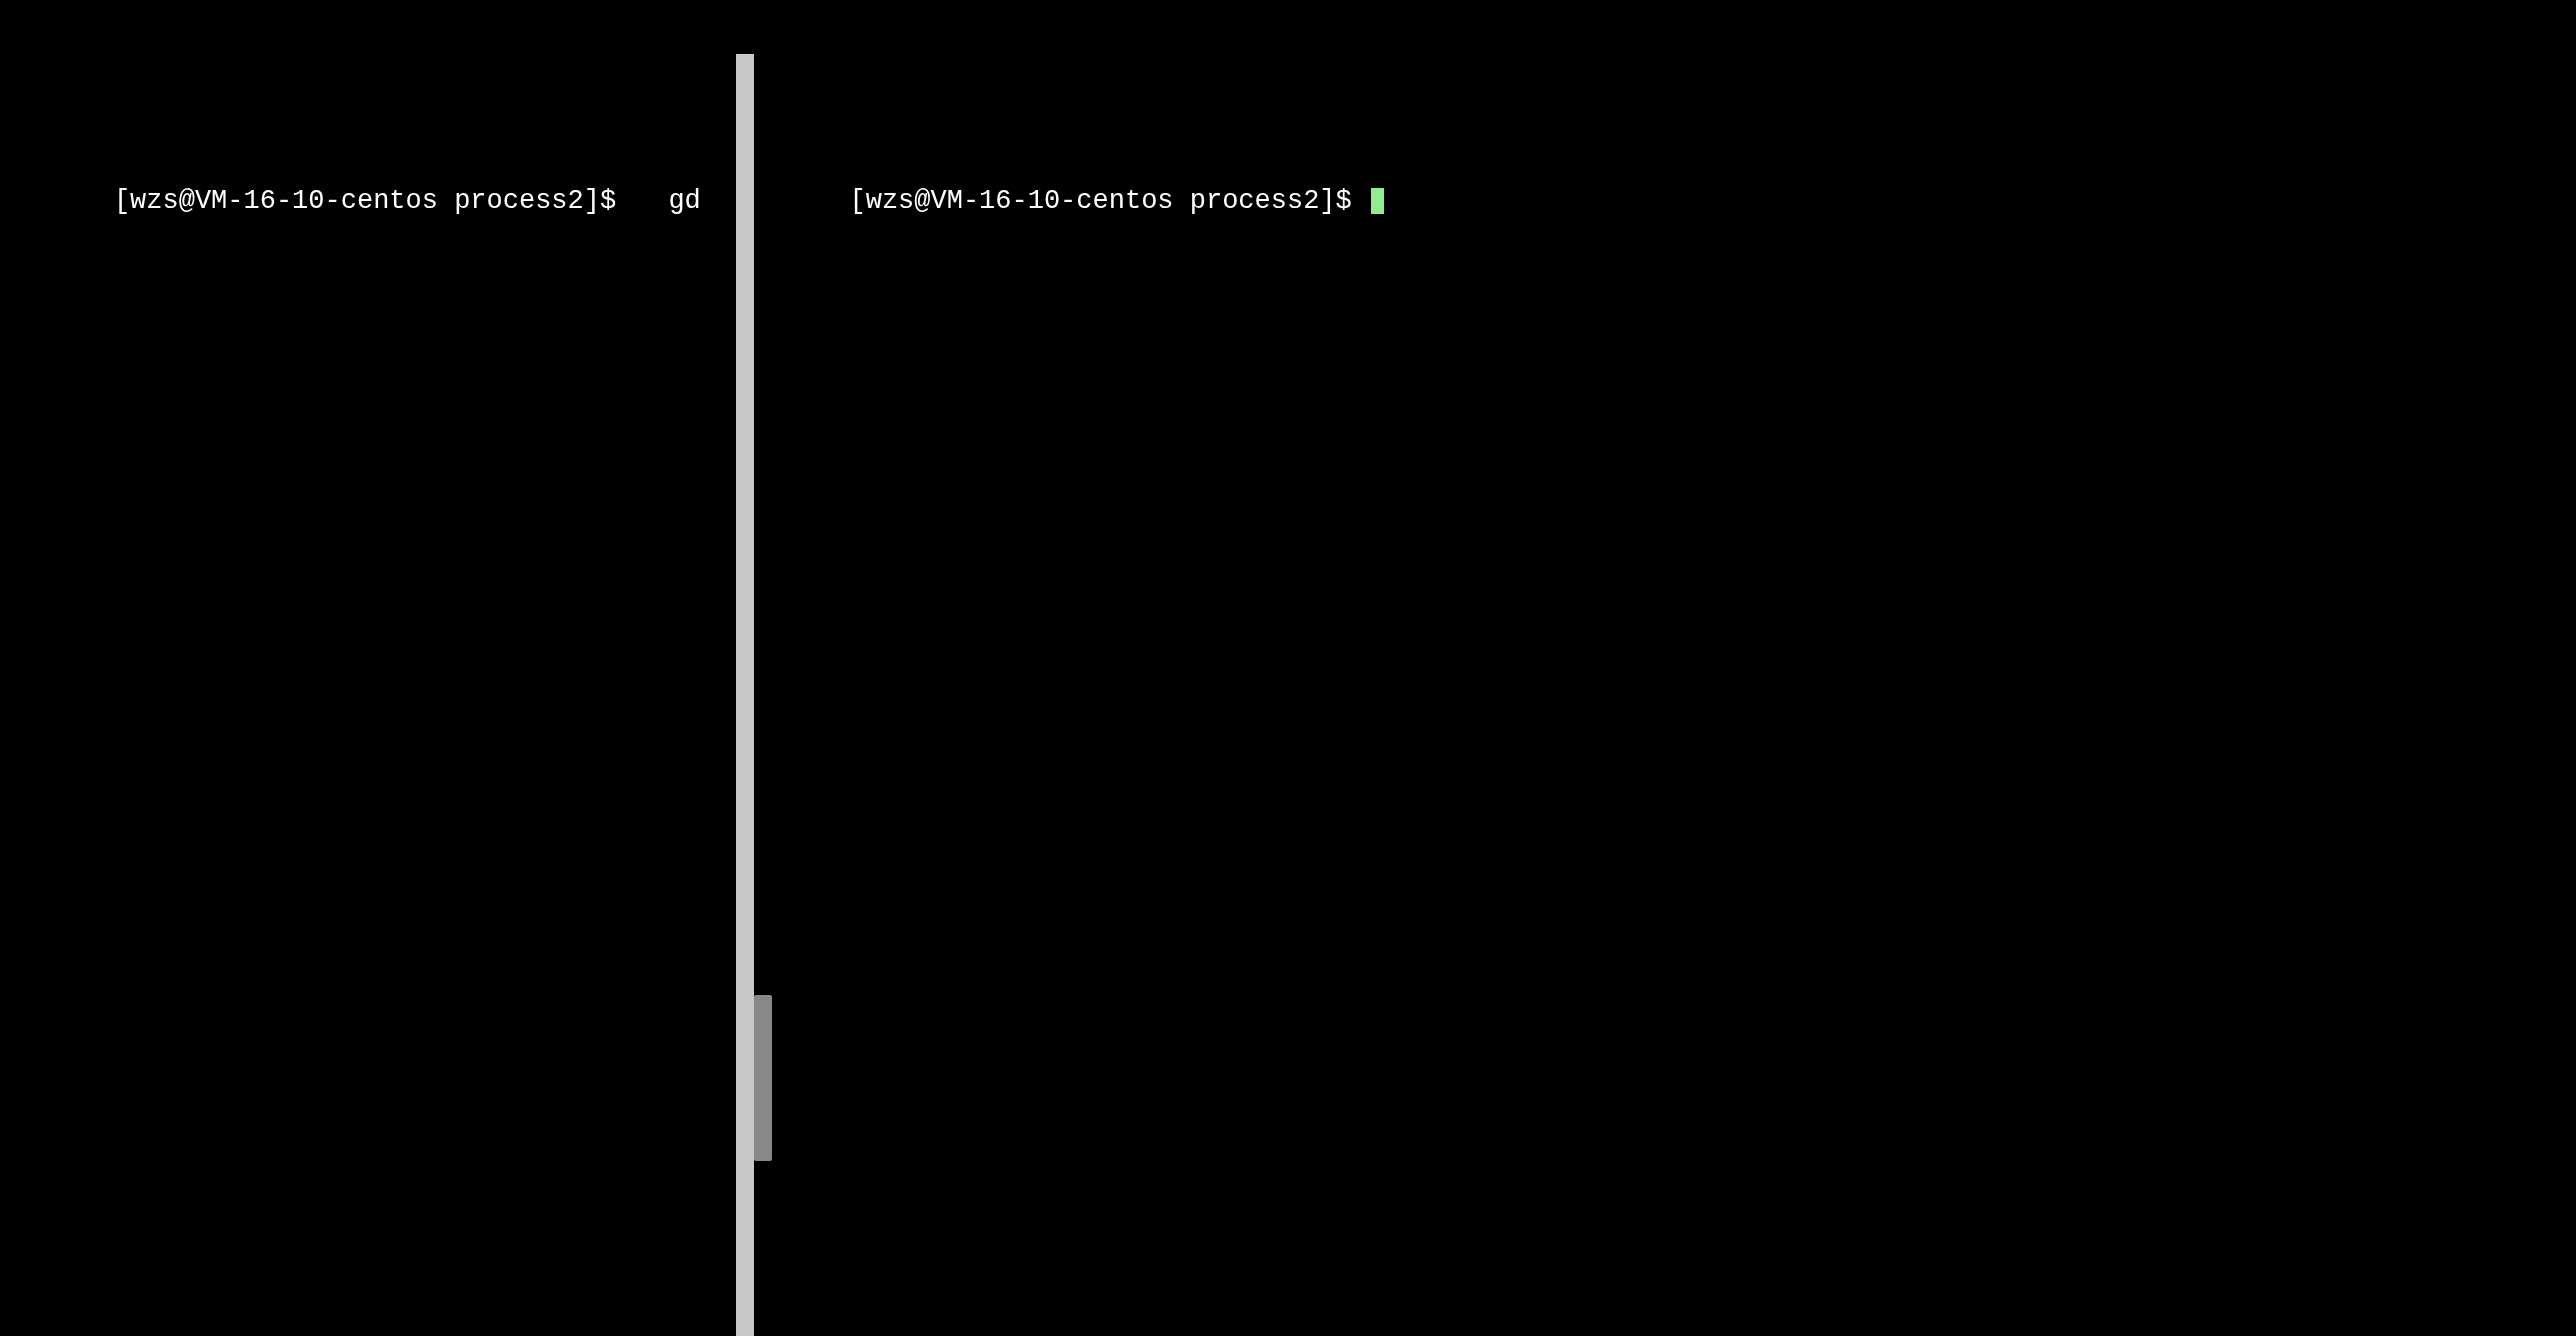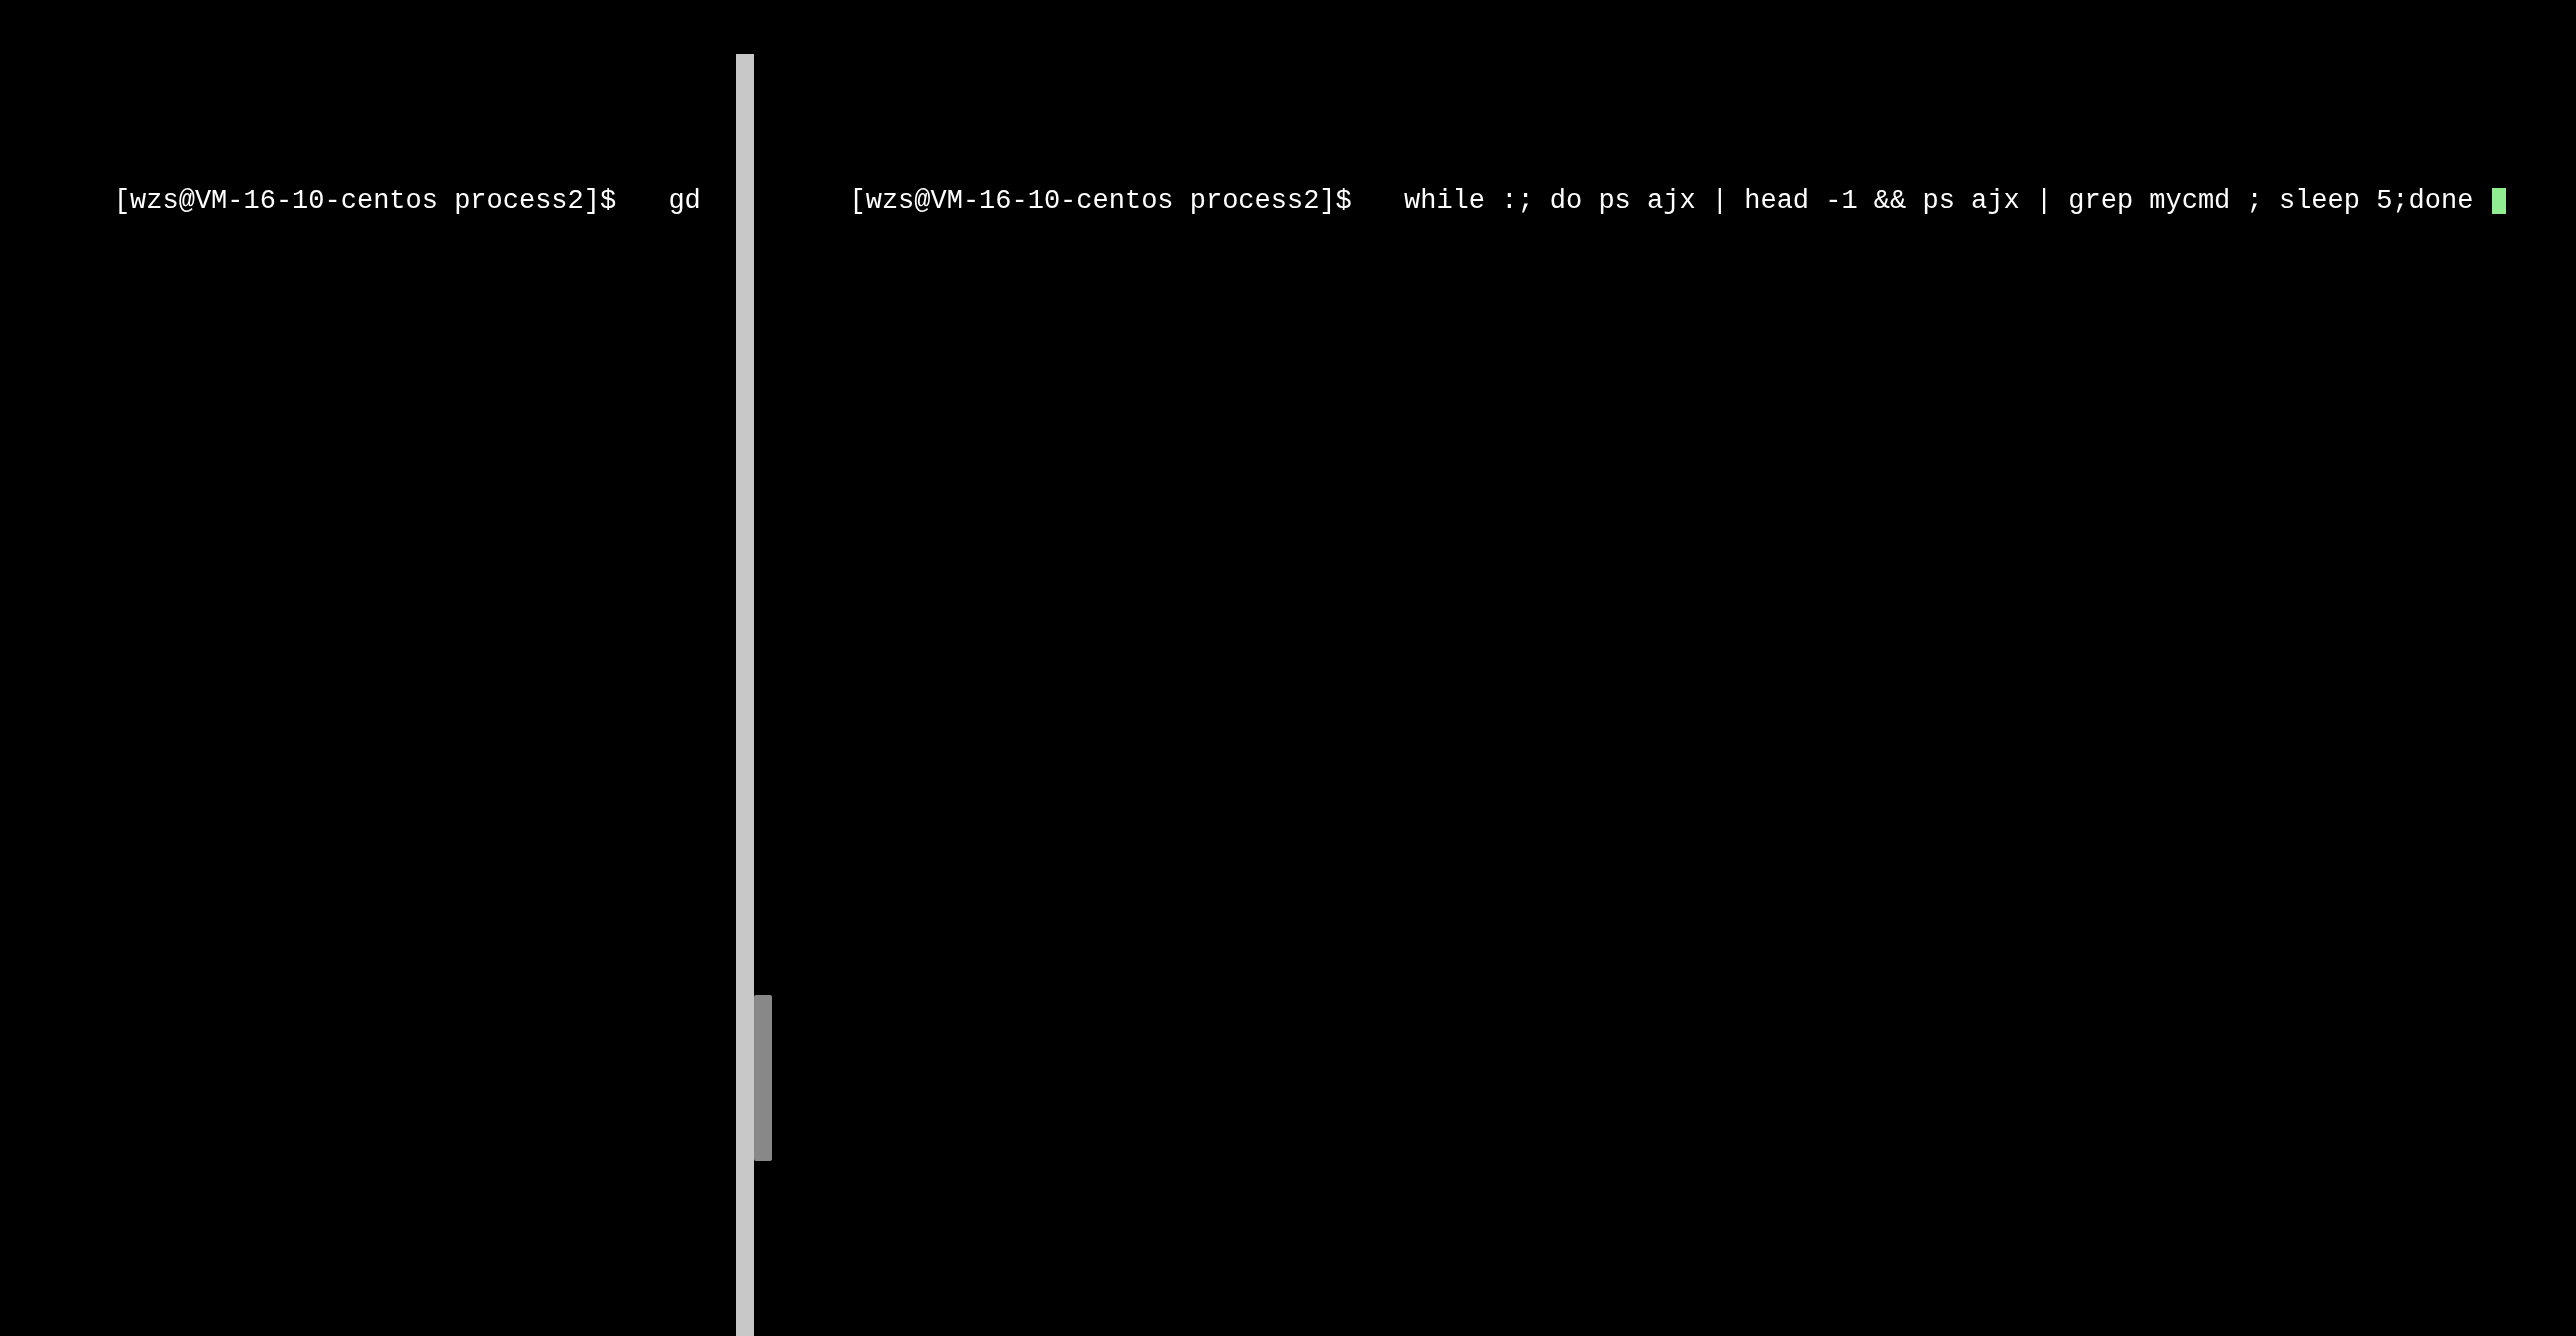--- a/index.html
+++ b/index.html
@@ -91,17 +91,17 @@
   </div>
 </div>
 
 <div class="divider">
   <div class="divider-scrollbar"></div>
 </div>
 
 <div class="terminal-pane terminal-pane-right">
   <div class="terminal-content">
     <div class="prompt-line">
-      <span class="text-white">[wzs@VM-16-10-centos process2]$</span><span class="text-white"> while :; do ps ajx | head -1 &amp;&amp; ps ajx | grep mycmd ; sleep 5;done</span><span class="cursor"></span>
+      <span class="text-white">[wzs@VM-16-10-centos process2]$</span><span class="cursor"></span>
     </div>
   </div>
 </div>
 
 
 </body></html>

